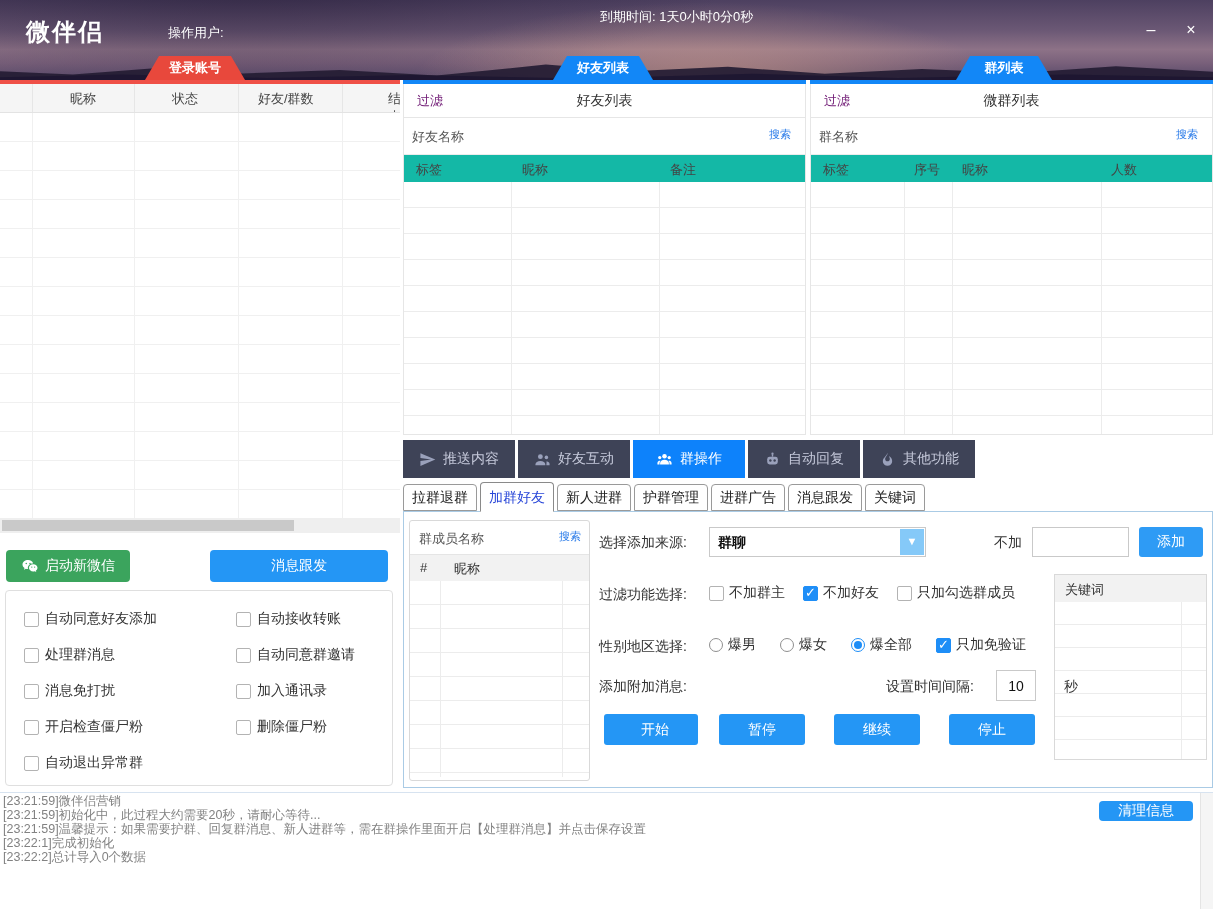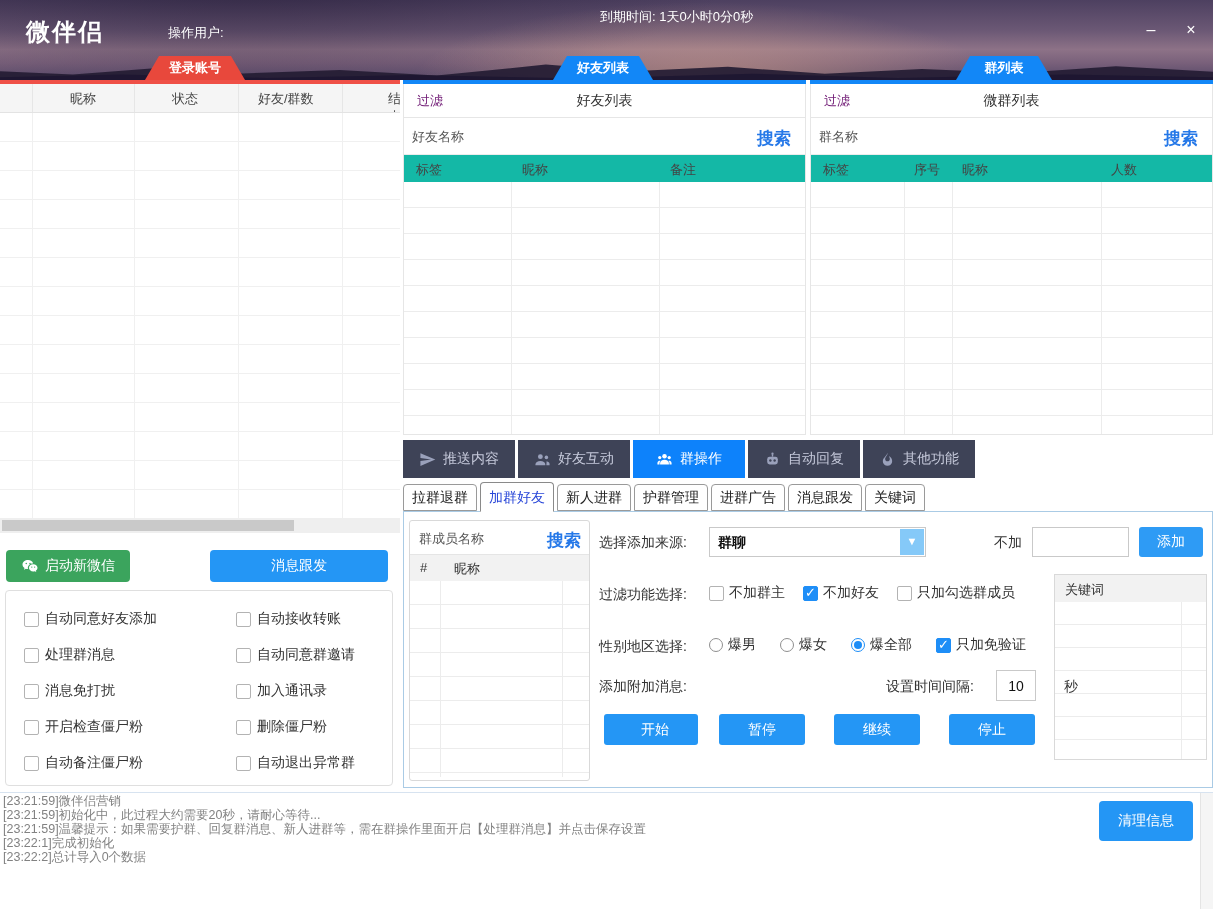--- a/index.html
+++ b/index.html
@@ -74,21 +74,21 @@
   
   .list-panel{position:absolute;top:84px;width:403px;height:351px;background:#fff;box-sizing:border-box;border:1px solid #e6e6e6;border-top:none;}
   .p-friends{left:403px;}
   .p-groups{left:810px;}
   .lrow1{position:relative;height:33px;border-bottom:1px solid #e6e6e6;}
   .filter-link{position:absolute;left:13px;top:8px;font-size:13px;color:#701a75;cursor:pointer;}
   .ltitle{position:absolute;left:0;right:0;top:8px;text-align:center;font-size:14px;color:#333;}
   .lrow2{position:relative;height:36px;border-bottom:1px solid #ececec;}
   .lrow2 input{position:absolute;left:6px;top:5px;width:300px;height:24px;border:none;outline:none;font-size:13px;color:#333;font-family:inherit;}
   .lrow2 input::placeholder{color:#555;}
-  .search-link{position:absolute;right:14px;top:9px;font-size:17px;color:#2578e8;cursor:pointer;font-weight:bold;}
+  .search-link{position:absolute;right:14px;top:9px;font-size:11px;color:#2578e8;cursor:pointer;}
   .thead{position:relative;height:28px;background:#14b8a6;border-bottom:1px solid #e4e4e4;font-size:13px;color:#444;}
   .thead span{position:absolute;top:6px;}
   .tbody{position:absolute;left:0;right:0;bottom:0;top:98px;}
   .tb-friends{background-image:
       linear-gradient(90deg,transparent 107px,#ececec 107px,#ececec 108px,transparent 108px),
       linear-gradient(90deg,transparent 255px,#ececec 255px,#ececec 256px,transparent 256px),
       repeating-linear-gradient(180deg,#fff 0,#fff 25px,#ececec 25px,#ececec 26px);}
   .tb-groups{background-image:
       linear-gradient(90deg,transparent 93px,#ececec 93px,#ececec 94px,transparent 94px),
       linear-gradient(90deg,transparent 141px,#ececec 141px,#ececec 142px,transparent 142px),
@@ -138,21 +138,21 @@
   .kw-body{position:absolute;left:0;right:0;top:27px;bottom:0;
     background-image:
       linear-gradient(90deg,transparent 126px,#ececec 126px,#ececec 127px,transparent 127px),
       repeating-linear-gradient(180deg,#fff 0,#fff 22px,#ececec 22px,#ececec 23px);}
   .act-btn{position:absolute;top:202px;width:86px;height:31px;background:#2496f5;border-radius:3px;color:#fff;font-size:14px;display:flex;align-items:center;justify-content:center;cursor:pointer;}
   .btn-blue-sm{position:absolute;background:#2e9bf5;border-radius:3px;color:#fff;font-size:14px;display:flex;align-items:center;justify-content:center;cursor:pointer;}
 
   
   .log-panel{position:absolute;left:0;top:792px;width:1213px;height:117px;border-top:1px solid #d7e3f0;background:#fff;box-sizing:border-box;}
   .log-lines{position:absolute;left:3px;top:1px;font-size:12.5px;line-height:14px;color:#828282;}
-  .log-clear{position:absolute;right:20px;top:8px;width:94px;height:40px;background:#2496f5;border-radius:4px;color:#fff;font-size:14px;display:flex;align-items:center;justify-content:center;cursor:pointer;}
+  .log-clear{position:absolute;right:20px;top:8px;width:94px;height:20px;background:#2496f5;border-radius:4px;color:#fff;font-size:14px;display:flex;align-items:center;justify-content:center;cursor:pointer;}
   .vscroll{position:absolute;right:0;top:0;width:12px;height:100%;background:#f5f5f5;border-left:1px solid #e4e4e4;}
 </style>
 </head>
 <body>
 
 <div class="titlebar">
   <div class="mtn mtn1"></div>
   <div class="mtn mtn2"></div>
   <span class="app-title">微伴侣</span>
   <span class="operator">操作用户:</span>
@@ -223,24 +223,20 @@
   <div class="cb-item">
     <span class="cb"></span>
     <span class="cb-label">开启检查僵尸粉</span>
   </div>
   <div class="cb-item">
     <span class="cb"></span>
     <span class="cb-label">删除僵尸粉</span>
   </div>
   <div class="cb-item">
     <span class="cb"></span>
-    <span class="cb-label">自动备注僵尸粉</span>
-  </div>
-  <div class="cb-item">
-    <span class="cb"></span>
     <span class="cb-label">自动退出异常群</span>
   </div>
 </div>
 
 <div class="list-panel p-friends">
   <div class="lrow1">
     <span class="filter-link">过滤</span>
     <span class="ltitle">好友列表</span>
   </div>
   <div class="lrow2">

